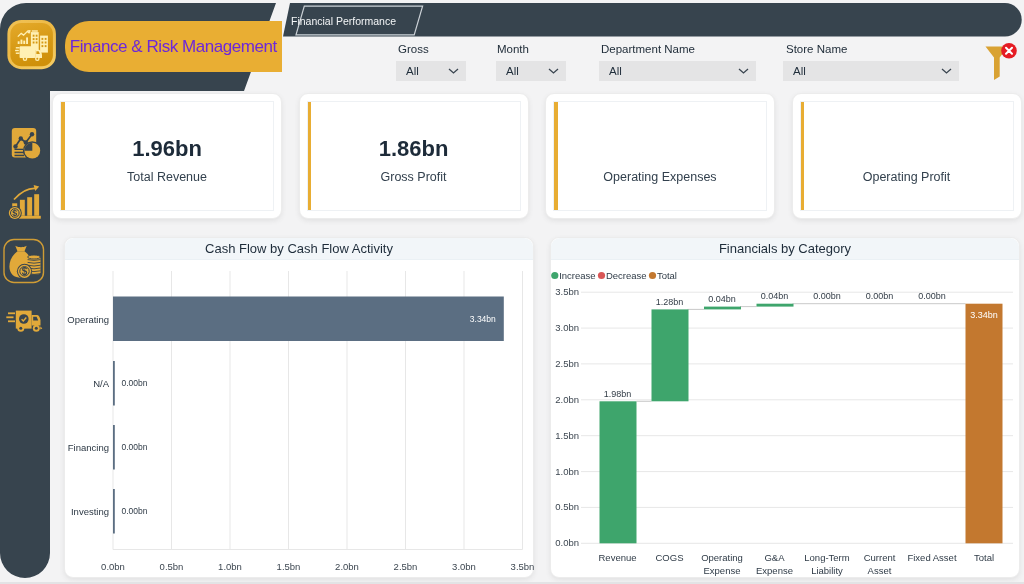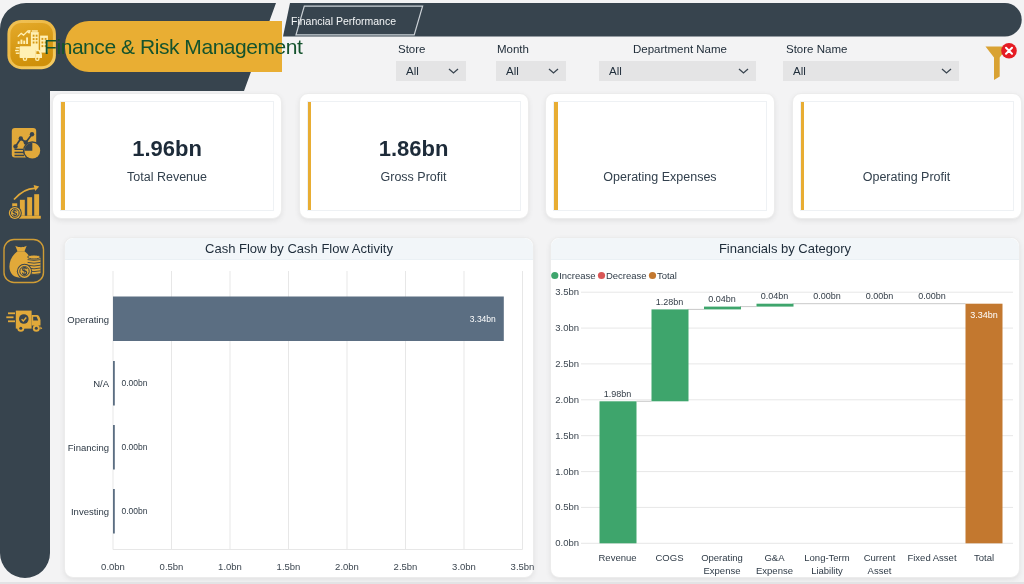--- a/index.html
+++ b/index.html
@@ -4,21 +4,21 @@
 <style>
   * { margin:0; padding:0; box-sizing:border-box; }
   html,body { width:1024px; height:584px; overflow:hidden; }
   body { background:#f3f3f4; font-family:"Liberation Sans", sans-serif; position:relative; }
   #page { position:absolute; left:0; top:0; width:1024px; height:584px; }
   .abs { position:absolute; }
 
   
   #goldbox { left:65px; top:21px; width:216.5px; height:51px; background:#e9ae33;
     border-radius:24px 0 0 24px; display:flex; align-items:center; justify-content:center; }
-  #goldbox span { font-size:21px; color:#14532d; letter-spacing:-0.45px; white-space:nowrap; }
+  #goldbox span { font-size:17px; color:#6d28d9; letter-spacing:-0.45px; white-space:nowrap; }
 
   
   #tabtext { left:280px; top:6px; width:127px; height:29px; display:flex; align-items:center;
     justify-content:center; color:#f4f6f7; font-size:10.5px; }
 
   
   .flabel { top:43px; font-size:11.5px; color:#222f3b; }
   .fbox { top:61px; height:19.5px; background:#e4e4e5; display:flex; align-items:center;
     padding-left:10px; font-size:11.5px; color:#1f2d3a; }
   .fbox svg { position:absolute; right:7px; top:7px; }
@@ -181,23 +181,23 @@
     <path d="M985.5,46.5 H1008 L999.7,57.5 V76.5 L994,80 V57.5 Z" fill="#d9a233"></path>
     <circle cx="1009" cy="50.8" r="7.8" fill="#e51c24"></circle>
     <path d="M1006,47.8 L1012,53.8 M1012,47.8 L1006,53.8" stroke="#fff" stroke-width="2" stroke-linecap="round"></path>
   </svg>
 
   <div id="goldbox" class="abs">
       <span>Finance &amp; Risk Management</span>
     </div>
   <div id="tabtext" class="abs">Financial Performance</div>
 
-  <div class="abs flabel" style="left:398px;">Store</div>
+  <div class="abs flabel" style="left:398px;">Gross</div>
   <div class="abs flabel" style="left:497px;">Month</div>
-  <div class="abs flabel" style="left:633px;">Department Name</div>
+  <div class="abs flabel" style="left:601px;">Department Name</div>
   <div class="abs flabel" style="left:786px;">Store Name</div>
   <div class="abs fbox" style="left:396px; width:70px;">All
     <svg width="11" height="6">
         <path d="M1,1 L5.5,5 L10,1" fill="none" stroke="#3a4550" stroke-width="1.3"></path>
       </svg></div>
   <div class="abs fbox" style="left:496px; width:70px;">All
     <svg width="11" height="6">
         <path d="M1,1 L5.5,5 L10,1" fill="none" stroke="#3a4550" stroke-width="1.3"></path>
       </svg></div>
   <div class="abs fbox" style="left:599px; width:157px;">All

